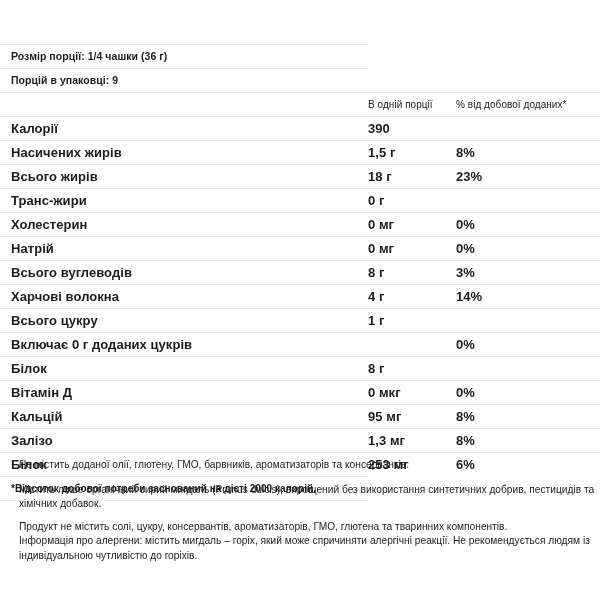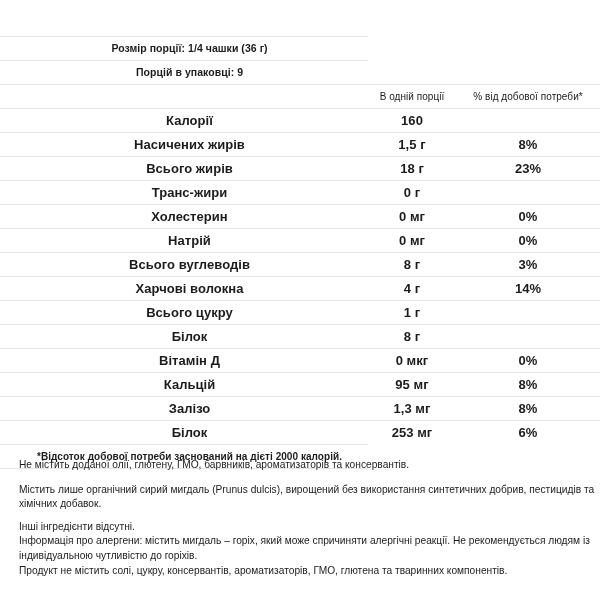--- a/index.html
+++ b/index.html
@@ -22,25 +22,24 @@
     width: 600px;
     height: 600px;
     box-sizing: border-box;
     padding: 0 0 0 0;
   }
 
   
   .nf-table {
     position: absolute;
     left: 0;
-    top: 36px;
+    top: 44px;
     width: 600px;
     border-collapse: collapse;
     table-layout: fixed;
-    text-align: center;
   }
 
   .nf-table tr {
     height: 24px;
   }
 
   .nf-table td {
     padding: 0 0 0 0;
     vertical-align: middle;
     font-size: 13px;
@@ -123,26 +122,26 @@
 
       <tr class="serving short-rule">
         <td class="col-name">Порцій в упаковці: 9</td>
         <td class="col-amount"></td>
         <td class="col-dv"></td>
       </tr>
 
       <tr class="hdr">
         <td class="col-name"></td>
         <td class="col-amount">В одній порції</td>
-        <td class="col-dv">% від добової потреби*</td>
+        <td class="col-dv">% від добової доданих*</td>
       </tr>
 
       <tr>
         <td class="col-name">Калорії</td>
-        <td class="col-amount">160</td>
+        <td class="col-amount">390</td>
         <td class="col-dv"></td>
       </tr>
       <tr>
         <td class="col-name">Насичених жирів</td>
         <td class="col-amount">1,5 г</td>
         <td class="col-dv">8%</td>
       </tr>
       <tr>
         <td class="col-name">Всього жирів</td>
         <td class="col-amount">18 г</td>
@@ -172,20 +171,25 @@
         <td class="col-name">Харчові волокна</td>
         <td class="col-amount">4 г</td>
         <td class="col-dv">14%</td>
       </tr>
       <tr>
         <td class="col-name">Всього цукру</td>
         <td class="col-amount">1 г</td>
         <td class="col-dv"></td>
       </tr>
       <tr>
+        <td class="col-name">Включає 0 г доданих цукрів</td>
+        <td class="col-amount"></td>
+        <td class="col-dv">0%</td>
+      </tr>
+      <tr>
         <td class="col-name">Білок</td>
         <td class="col-amount">8 г</td>
         <td class="col-dv"></td>
       </tr>
       <tr>
         <td class="col-name">Вітамін Д</td>
         <td class="col-amount">0 мкг</td>
         <td class="col-dv">0%</td>
       </tr>
       <tr>
@@ -215,18 +219,17 @@
         <td class="col-amount"></td>
         <td class="col-dv"></td>
       </tr>
 
     </tbody>
   </table>
 
   <div class="notes">
     <p>Не містить доданої олії,  глютену, ГМО, барвників, ароматизаторів та консервантів.</p>
     <p class="block">Містить лише органічний сирий мигдаль (Prunus dulcis), вирощений без використання синтетичних добрив, пестицидів та хімічних добавок.</p>
-    <p class="tight">Інші інгредієнти відсутні.</p>
+    <p class="tight">Продукт не містить солі, цукру, консервантів, ароматизаторів, ГМО, глютена та тваринних компонентів.</p>
     <p class="tight">Інформація про алергени: містить мигдаль – горіх, який може спричиняти алергічні реакції. Не рекомендується людям із індивідуальною чутливістю до горіхів.</p>
-    <p class="tight">Продукт не містить солі, цукру, консервантів, ароматизаторів, ГМО, глютена та тваринних компонентів.</p>
   </div>
 
 </div>
 
 </body></html>

